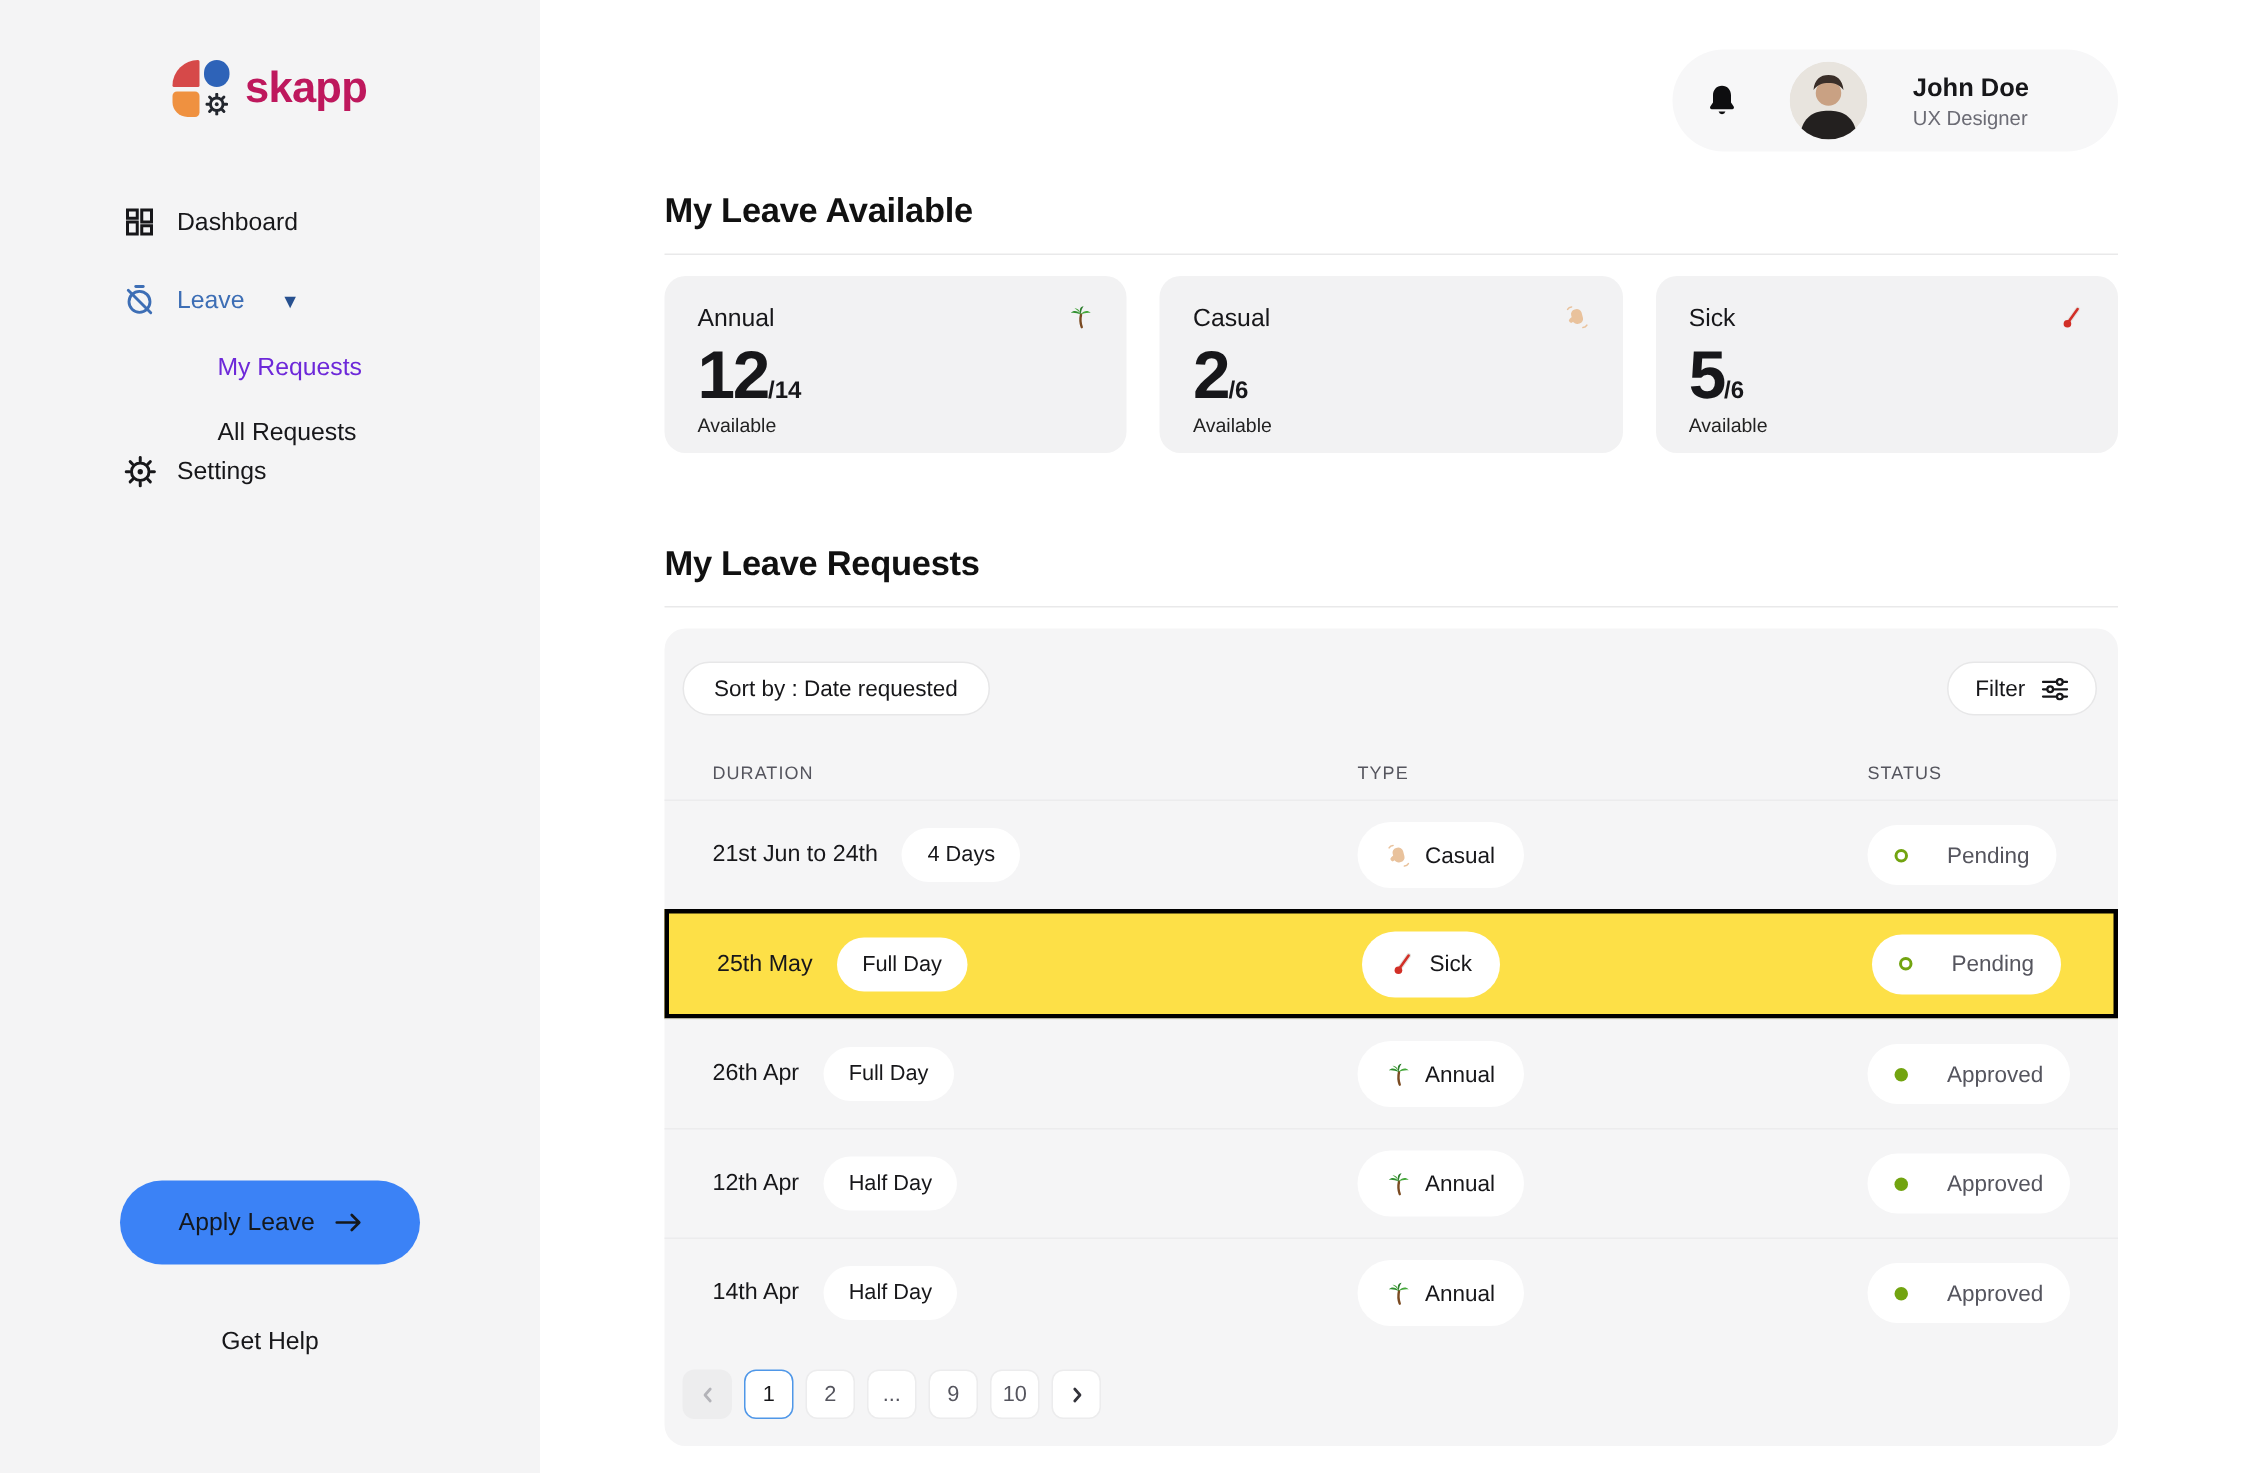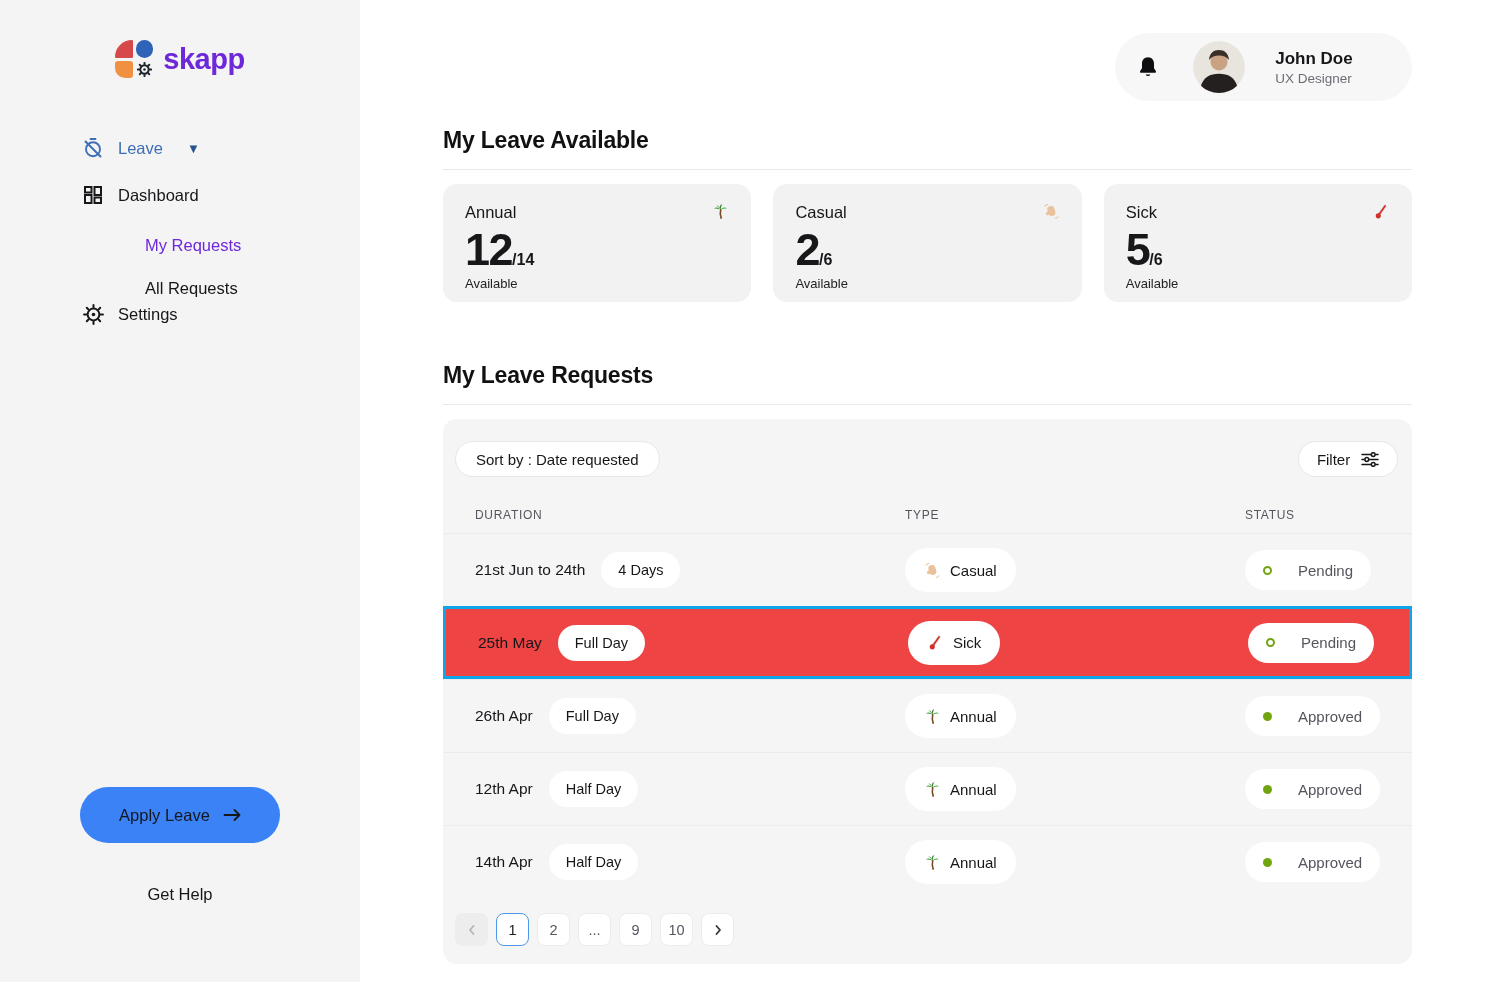--- a/index.html
+++ b/index.html
@@ -14,21 +14,21 @@
   .sidebar {
     width: 360px; height: 100%; background: #f4f4f5; flex-shrink: 0;
     display: flex; flex-direction: column; padding: 40px 0 78px;
   }
   .logo { display: flex; align-items: center; gap: 10px; justify-content: center; margin-bottom: 56px; }
   .logo-grid { width: 38px; height: 38px; display: grid; grid-template-columns: 1fr 1fr; grid-template-rows: 1fr 1fr; gap: 3px; }
   .lg-red    { background: #d64949; border-radius: 100% 6% 6% 6%; }
   .lg-blue   { background: #2e63b8; border-radius: 50%; }
   .lg-orange { background: #ef9140; border-radius: 3px 3px 3px 10px; }
   .lg-gear   { display: flex; align-items: center; justify-content: center; }
-  .logo-text { font-size: 29px; font-weight: 800; letter-spacing: -0.5px; color: #6d28d9; }
+  .logo-text { font-size: 29px; font-weight: 800; letter-spacing: -0.5px; color: #be185d; }
 
   .nav { padding-left: 82px; display: flex; flex-direction: column; }
   .nav-item { display: flex; align-items: center; gap: 14px; height: 28px; font-size: 16.5px; cursor: pointer; }
   .nav-item .nav-ic { width: 22px; display: flex; align-items: center; justify-content: center; }
   .nav-item.blue { color: #3d6eb5; }
   .nav-caret { color: #27508f; font-size: 13px; margin-left: 10px; }
   .nav-sub { padding-left: 63px; font-size: 16.5px; height: 24px; display: flex; align-items: center; cursor: pointer; }
   .nav-sub.active { color: #6d28d9; }
   .mb-lg { margin-bottom: 24px; } .mb-md { margin-bottom: 19px; } .mb-xl { }
 
@@ -74,21 +74,21 @@
   }
   .filter-btn { gap: 11px; padding: 0 18px; }
   .thead {
     display: grid; grid-template-columns: 430px 340px 1fr; padding: 0 32px; height: 36px;
     align-items: center; font-size: 12px; letter-spacing: 0.7px; color: #55555e;
   }
   .row {
     display: grid; grid-template-columns: 430px 340px 1fr; padding: 0 32px; height: 73px;
     align-items: center; border-top: 1px solid #ececed; cursor: pointer;
   }
-  .row.highlighted { border: 3px solid #0ea5e9; background: #ef4444; }
+  .row.highlighted { border: 3px solid #000000; background: #fde047; }
   .cell-duration { display: flex; align-items: center; gap: 16px; font-size: 15.5px; }
   .len-pill {
     height: 36px; border-radius: 18px; background: #fff; padding: 0 17px;
     display: inline-flex; align-items: center; font-size: 14.5px;
   }
   .type-pill {
     height: 44px; border-radius: 22px; background: #fff; padding: 0 19px;
     display: inline-flex; align-items: center; gap: 9px; font-size: 15px; justify-self: start;
   }
   .status-pill {
@@ -135,42 +135,42 @@
               <line x1="3.6" y1="16.4" x2="5.3" y2="14.7"></line>
                 <line x1="14.7" y1="14.7" x2="16.4" y2="16.4"></line>
             </g>
           </svg>
         </div>
       </div>
       <span class="logo-text">skapp</span>
     </div>
 
     <nav class="nav">
-      <div class="nav-item blue mb-md">
-        <span class="nav-ic">
-          <svg width="22" height="22" viewBox="0 0 22 22" fill="none" stroke="#3d6eb5" stroke-width="1.9" stroke-linecap="round">
-            <line x1="8.5" y1="2" x2="13.5" y2="2"></line>
-            <circle cx="11" cy="12.2" r="7"></circle>
-            <line x1="3.5" y1="4.5" x2="18.5" y2="19.5"></line>
-          </svg>
-        </span>
-        <span>Leave</span>
-        <span class="nav-caret">▼</span>
-      </div>
-
       <div class="nav-item mb-lg">
         <span class="nav-ic">
           <svg width="22" height="22" viewBox="0 0 22 22" fill="none" stroke="#17171a" stroke-width="2">
             <rect x="3" y="3" width="6.5" height="5.5"></rect>
             <rect x="12.5" y="3" width="6.5" height="8"></rect>
             <rect x="3" y="11" width="6.5" height="8"></rect>
             <rect x="12.5" y="13.5" width="6.5" height="5.5"></rect>
           </svg>
         </span>
         <span>Dashboard</span>
+      </div>
+
+      <div class="nav-item blue mb-md">
+        <span class="nav-ic">
+          <svg width="22" height="22" viewBox="0 0 22 22" fill="none" stroke="#3d6eb5" stroke-width="1.9" stroke-linecap="round">
+            <line x1="8.5" y1="2" x2="13.5" y2="2"></line>
+            <circle cx="11" cy="12.2" r="7"></circle>
+            <line x1="3.5" y1="4.5" x2="18.5" y2="19.5"></line>
+          </svg>
+        </span>
+        <span>Leave</span>
+        <span class="nav-caret">▼</span>
       </div>
 
       <div class="nav-sub active mb-md">
         <span>My Requests</span>
       </div>
       <div class="nav-sub mb-xl">
         <span>All Requests</span>
       </div>
 
       <div class="nav-item">

